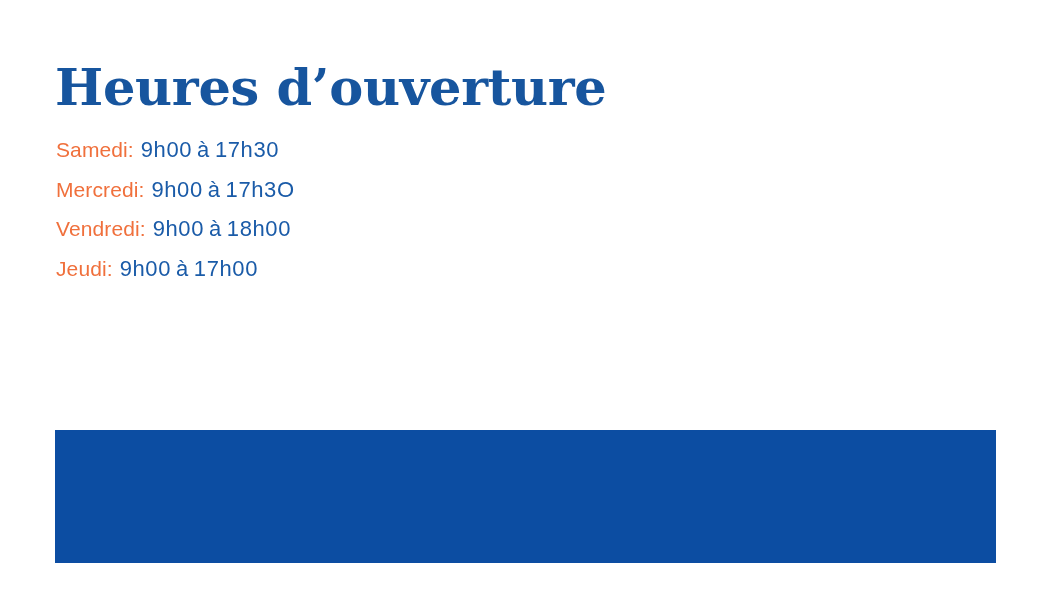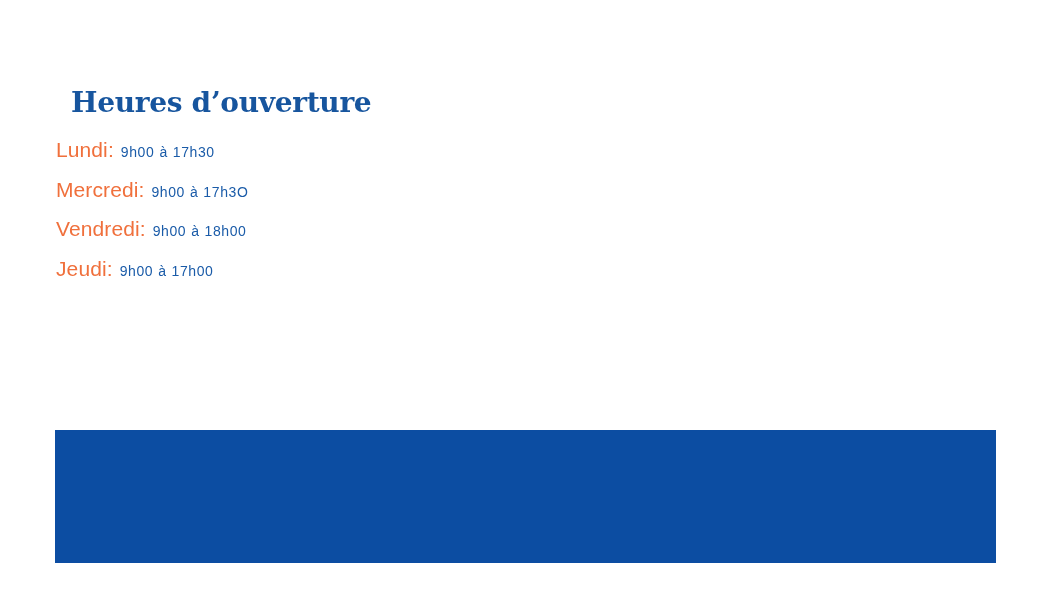--- a/index.html
+++ b/index.html
@@ -20,24 +20,24 @@
     width: 1050px;
     height: 600px;
     background: #ffffff;
   }
 
   
   .title {
     position: absolute;
     left: 55px;
     top: 62px;
-    margin: 16px;
+    margin: 0;
     font-family: "DejaVu Serif", "Liberation Serif", serif;
     font-weight: bold;
-    font-size: 28px;
+    font-size: 51px;
     line-height: 50px;
     letter-spacing: -0.3px;
     color: #17559E;
     white-space: nowrap;
   }
 
   
   .hours-list {
     position: absolute;
     left: 56px;
@@ -58,21 +58,21 @@
   .day-label {
     font-family: "Liberation Sans", sans-serif;
     font-size: 21px;
     font-weight: normal;
     color: #F0703C;
     letter-spacing: 0.1px;
   }
 
   .time-value {
     font-family: "Liberation Sans", sans-serif;
-    font-size: 14px;
+    font-size: 22px;
     font-weight: normal;
     color: #1A5BA8;
     letter-spacing: 0.6px;
     margin-left: 7px;
   }
 
   .time-value .sep {
     margin: 0 5px;
   }
 
@@ -89,21 +89,21 @@
 </head>
 <body>
 
 <div class="slide">
 
   <h1 class="title">Heures d’ouverture</h1>
 
   <ul class="hours-list">
 
     <li class="hours-row">
-      <span class="day-label">Lundi:</span><span class="time-value"><span>9h00</span><span class="sep">à</span><span>17h30</span></span>
+      <span class="day-label">Samedi:</span><span class="time-value"><span>9h00</span><span class="sep">à</span><span>17h30</span></span>
     </li>
 
 
     <li class="hours-row">
       <span class="day-label">Mercredi:</span><span class="time-value"><span>9h00</span><span class="sep">à</span><span>17h3O</span></span>
     </li>
 
 
     <li class="hours-row">
       <span class="day-label">Vendredi:</span><span class="time-value"><span>9h00</span><span class="sep">à</span><span>18h00</span></span>

